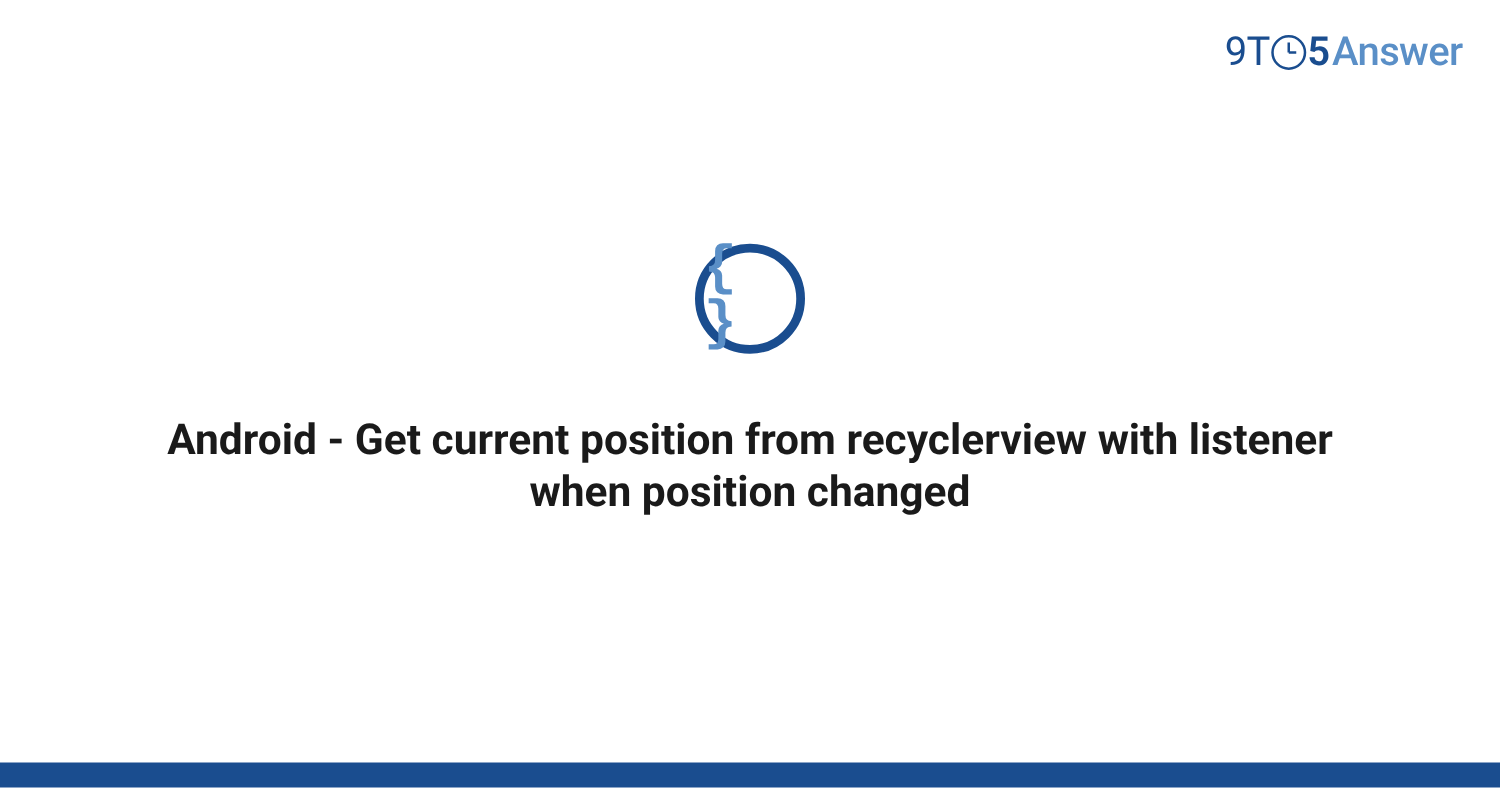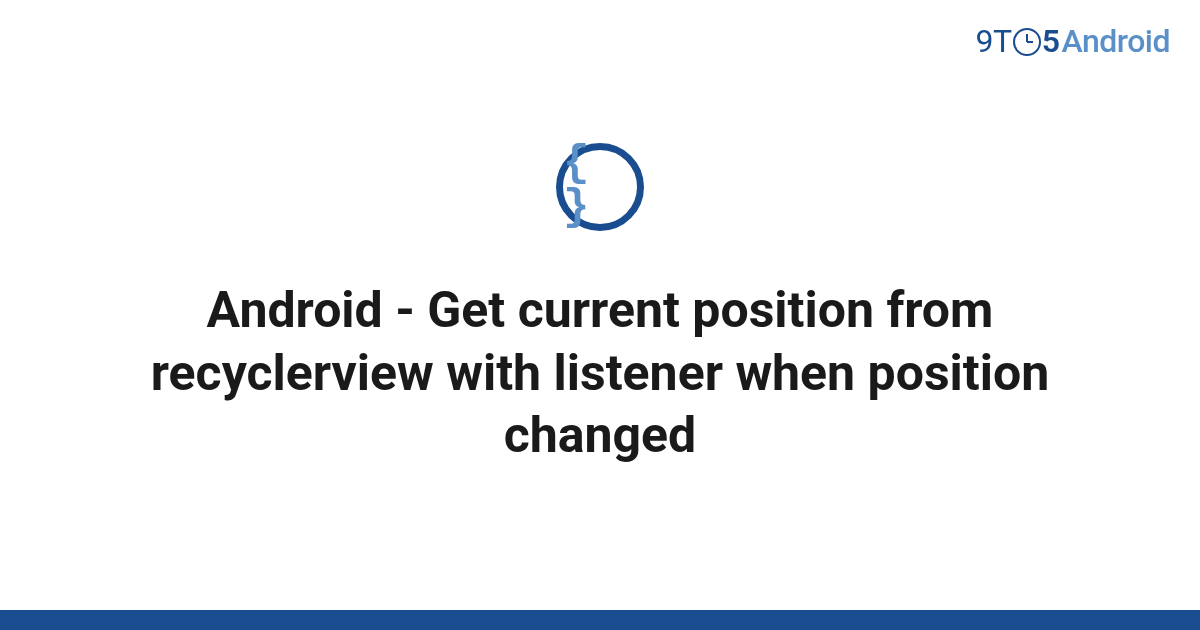--- a/index.html
+++ b/index.html
@@ -96,21 +96,21 @@
       font-size: 44px;
       font-weight: 700;
       color: #5a8fc7;
       letter-spacing: 4px;
       font-family: "Courier New", monospace;
       line-height: 1;
       position: relative;
       top: -2px;
     }
     .title {
-      font-size: 50px;
+      font-size: 34px;
       font-weight: 700;
       color: #1a1a1a;
       text-align: center;
       line-height: 1.25;
       max-width: 960px;
     }
     .bottom-bar {
       position: absolute;
       bottom: 0;
       left: 0;
@@ -119,21 +119,21 @@
       background: #1a4d8f;
     }
   </style>
 </head>
 <body>
 
 <div class="logo">
   <span class="logo-9t">9T</span>
   <span class="logo-clock"></span>
   <span class="logo-5">5</span>
-  <span class="logo-answer">Android</span>
+  <span class="logo-answer">Answer</span>
 </div>
 
 <div class="content">
   <div class="icon-wrapper">
     <span class="icon-braces">{ }</span>
   </div>
   <h1 class="title">Android - Get current position from recyclerview with listener when position changed</h1>
 </div>
 
 <div class="bottom-bar"></div>

